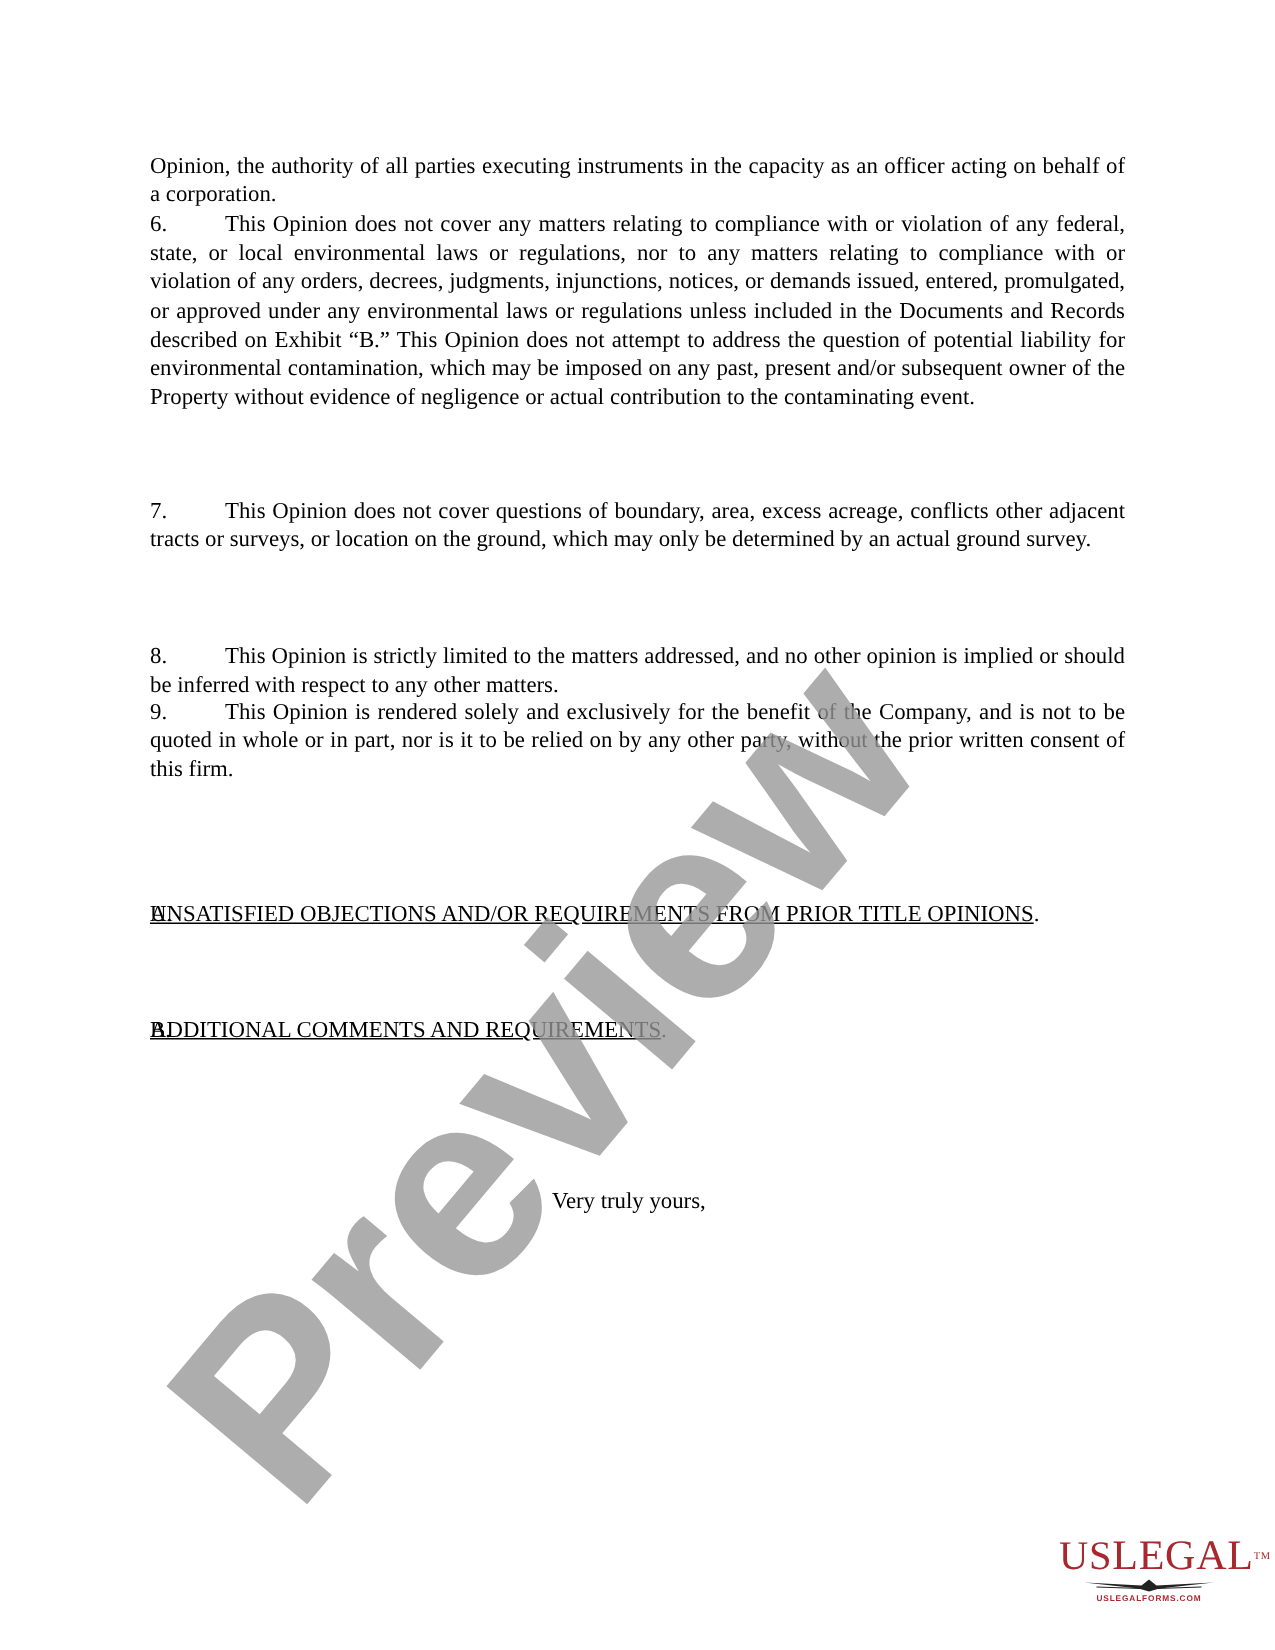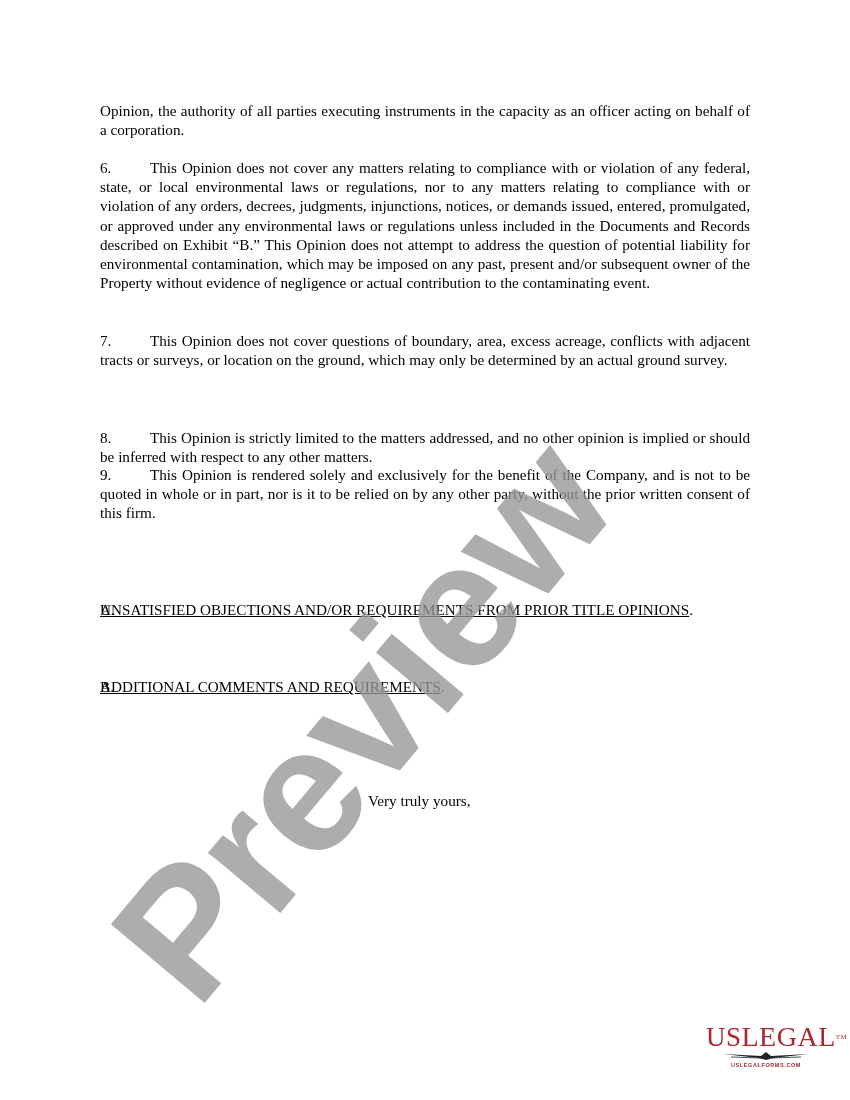--- a/index.html
+++ b/index.html
@@ -46,26 +46,26 @@
 </style>
 </head>
 <body>
 
 <div class="page">
 
   <div class="text-block" style="top:101px;">
     <span>Opinion, the authority of all parties executing instruments in the capacity as an officer acting on behalf of a corporation.</span>
   </div>
 
-  <div class="text-block" style="top:158px;">
+  <div class="text-block" style="top:140px;">
     <span class="para-num">6.</span><span>This Opinion does not cover any matters relating to compliance with or violation of any federal, state, or local environmental laws or regulations, nor to any matters relating to compliance with or violation of any orders, decrees, judgments, injunctions, notices, or demands issued, entered, promulgated, or approved under any environmental laws or regulations unless included in the Documents and Records described on Exhibit “B.” This Opinion does not attempt to address the question of potential liability for environmental contamination, which may be imposed on any past, present and/or subsequent owner of the Property without evidence of negligence or actual contribution to the contaminating event.</span>
   </div>
 
   <div class="text-block" style="top:331px;">
-    <span class="para-num">7.</span><span>This Opinion does not cover questions of boundary, area, excess acreage, conflicts with adjacent tracts or surveys, or location on the ground, which may only be determined by an actual ground survey.</span>
+    <span class="para-num">7.</span><span>This Opinion does not cover questions of boundary, area, excess acreage, conflicts other adjacent tracts or surveys, or location on the ground, which may only be determined by an actual ground survey.</span>
   </div>
 
   <div class="text-block" style="top:428px;">
     <span class="para-num">8.</span><span>This Opinion is strictly limited to the matters addressed, and no other opinion is implied or should be inferred with respect to any other matters.</span>
   </div>
 
   <div class="text-block" style="top:465px;">
     <span class="para-num">9.</span><span>This Opinion is rendered solely and exclusively for the benefit of the Company, and is not to be quoted in whole or in part, nor is it to be relied on by any other party, without the prior written consent of this firm.</span>
   </div>
 

